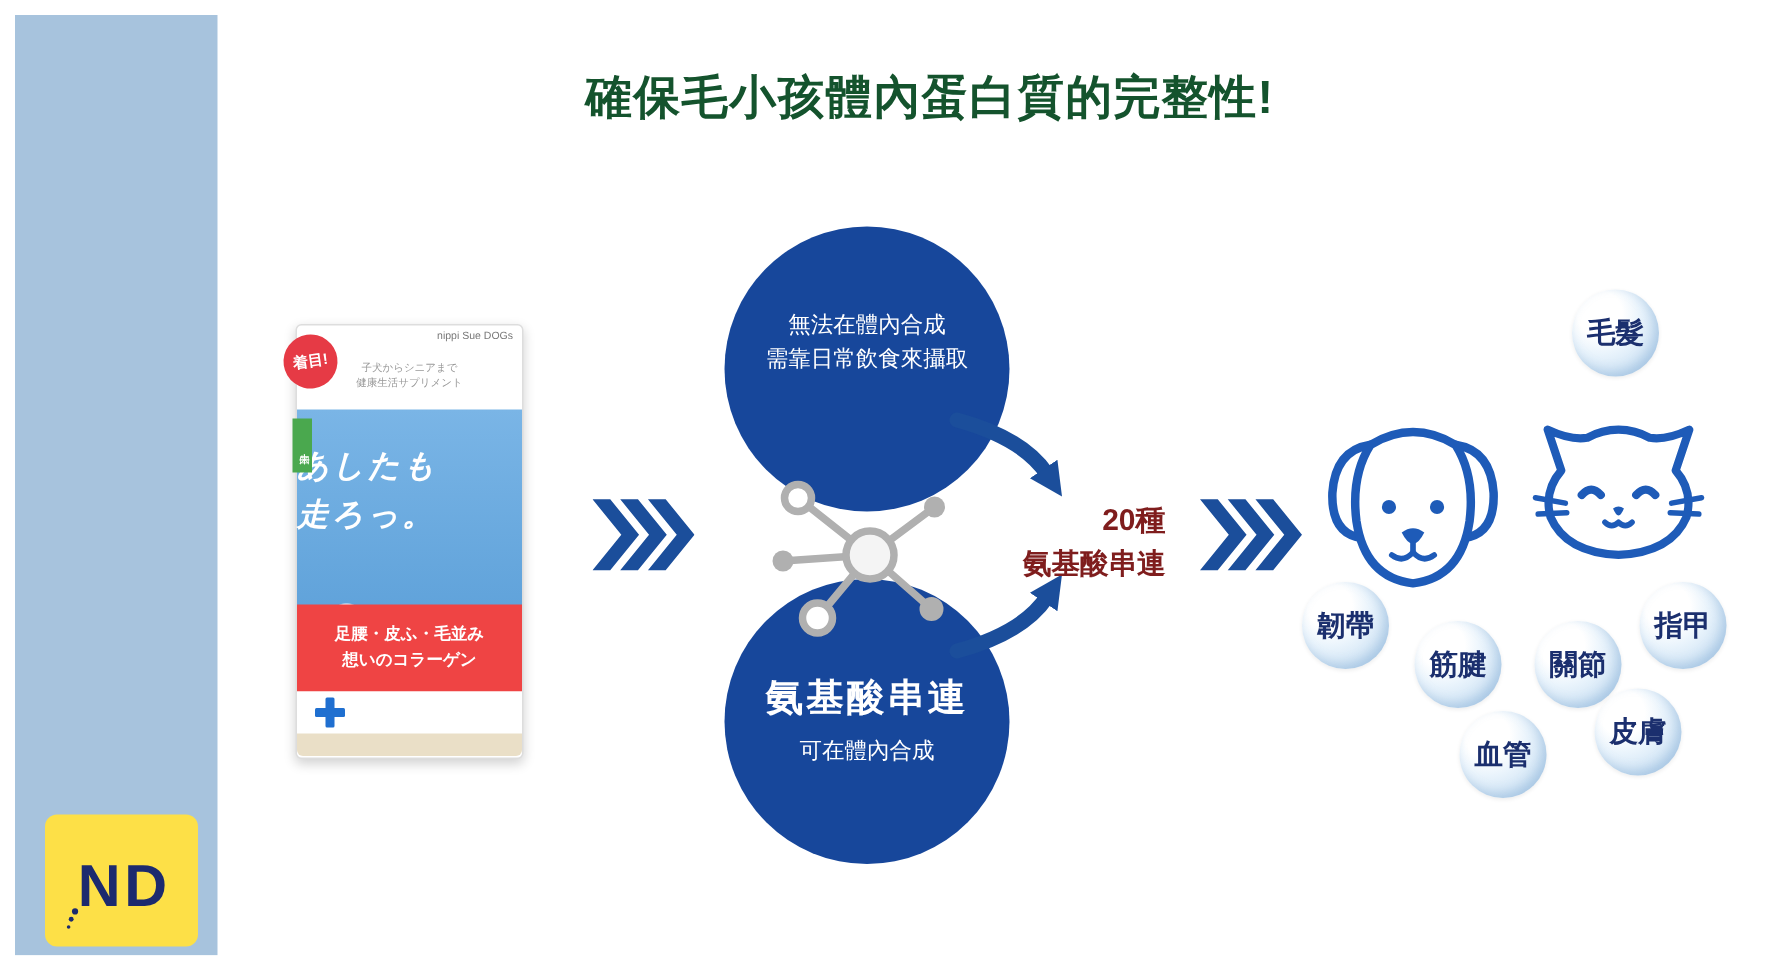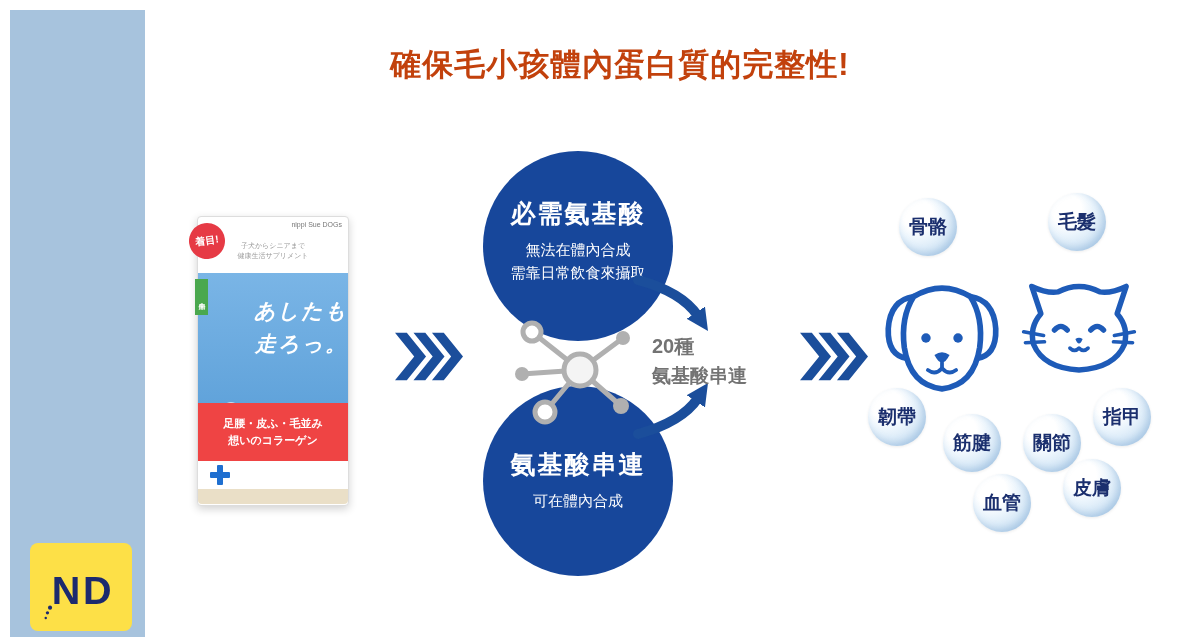--- a/index.html
+++ b/index.html
@@ -2,39 +2,39 @@
 <html><head>
 <meta charset="utf-8">
 <style>
   html,body{margin:0;padding:0;background:#ffffff;}
   body{width:1179px;height:637px;font-family:"Liberation Sans",sans-serif;}
   .stage{position:relative;width:1179px;height:637px;background:#ffffff;overflow:hidden;}
 
   .left-bar{position:absolute;left:10px;top:10px;width:135px;height:627px;background:#a7c3dd;}
 
   .title{position:absolute;left:300px;top:44px;width:640px;text-align:center;
-         font-size:31px;font-weight:bold;color:#c2410c;letter-spacing:1px;}
+         font-size:31px;font-weight:bold;color:#14532d;letter-spacing:1px;}
 
   
   .product{position:absolute;left:197px;top:216px;width:150px;height:288px;background:#fff;
            border:1px solid #ddd;border-radius:4px;box-shadow:0 3px 8px rgba(0,0,0,.18);}
   .p-brand{position:absolute;top:4px;right:6px;font-size:7px;color:#777;}
   .p-tagline{position:absolute;top:24px;left:0;right:0;text-align:center;font-size:7px;color:#999;line-height:1.4;}
   .p-badge{position:absolute;top:6px;left:-9px;width:36px;height:36px;border-radius:50%;background:#e63a45;
            color:#fff;font-size:10px;font-weight:bold;display:flex;align-items:center;justify-content:center;
            z-index:3;transform:rotate(-8deg);}
   .p-sidetab{position:absolute;top:62px;left:-3px;width:13px;height:36px;background:#4aa84e;color:#fff;
              font-size:7px;writing-mode:vertical-rl;display:flex;align-items:center;justify-content:center;z-index:3;}
   .p-sky{position:absolute;top:56px;left:0;right:0;height:160px;
          background:
            radial-gradient(circle at 22% 88%, rgba(255,255,255,.85) 0 11px, rgba(255,255,255,0) 12px),
            radial-gradient(circle at 72% 92%, rgba(255,255,255,.75) 0 9px, rgba(255,255,255,0) 10px),
            radial-gradient(circle at 50% 96%, rgba(255,255,255,.6) 0 8px, rgba(255,255,255,0) 9px),
            linear-gradient(#7ab5e6,#5b9fd8);
-         color:#fff;text-align:right;}
+         color:#fff;text-align:left;}
   .p-copy{padding-top:22px;font-size:21px;line-height:1.55;font-style:italic;font-weight:bold;letter-spacing:2px;}
   .p-band{position:absolute;top:186px;left:0;right:0;height:58px;background:#ef4444;color:#fff;text-align:center;
           font-weight:bold;font-size:11px;line-height:1.55;padding-top:12px;box-sizing:border-box;}
   .p-bottom{position:absolute;top:244px;left:0;right:0;height:28px;background:#fff;}
   .p-cross{position:absolute;left:12px;top:248px;width:20px;height:20px;}
   .p-cross::before{content:"";position:absolute;left:7px;top:0;width:6px;height:20px;background:#1f6fd0;border-radius:1px;}
   .p-cross::after{content:"";position:absolute;left:0;top:7px;width:20px;height:6px;background:#1f6fd0;border-radius:1px;}
   .p-powder{position:absolute;top:272px;left:0;right:0;height:15px;background:#eadfc7;border-radius:0 0 4px 4px;}
 
   
@@ -46,21 +46,21 @@
   .c-desc{display:block;font-size:15px;line-height:1.55;}
   .circle.essential{left:483px;top:151px;padding-top:46px;}
   .circle.essential .c-desc{margin-top:8px;}
   .circle.nonessential{left:483px;top:386px;padding-top:62px;}
   .circle.nonessential .c-desc{margin-top:8px;}
 
   .molecule{position:absolute;left:505px;top:312px;width:140px;height:116px;z-index:4;}
 
   .link-arrows{position:absolute;left:608px;top:262px;width:130px;height:190px;z-index:2;pointer-events:none;}
 
-  .chain-label{position:absolute;left:652px;top:333px;width:125px;text-align:left;color:#737373;
+  .chain-label{position:absolute;left:652px;top:333px;width:125px;text-align:right;color:#7f1d1d;
                font-weight:bold;z-index:5;}
   .chain-line1{display:block;font-size:20px;}
   .chain-line2{display:block;font-size:19px;margin-top:3px;}
 
   
   .pet{position:absolute;}
   .bubble{position:absolute;width:58px;height:58px;border-radius:50%;display:flex;align-items:center;
           justify-content:center;font-weight:bold;font-size:19px;color:#1b2f6e;z-index:6;
           background:radial-gradient(circle at 32% 28%, #ffffff 0%, #ffffff 26%, #eaf4fc 46%, #cde2f4 76%, #bcd6ec 100%);
           box-shadow:inset -3px -3px 7px rgba(110,155,200,.35), 0 1px 3px rgba(0,0,0,.08);}
@@ -104,21 +104,20 @@
 
   <svg class="chevrons" style="left:395px;top:328px" viewBox="0 0 92 64">
     <g fill="#1b4e9b">
       <polygon points="0,0 16,0 42,32 16,64 0,64 26,32"></polygon>
       <polygon points="25,0 41,0 67,32 41,64 25,64 51,32"></polygon>
       <polygon points="50,0 66,0 92,32 66,64 50,64 76,32"></polygon>
     </g>
   </svg>
 
   <div class="circle essential">
-    <span class="c-title">必需氨基酸</span>
     <span class="c-desc">
       <span>無法在體內合成</span><br>
       <span>需靠日常飲食來攝取</span>
     </span>
   </div>
 
   <div class="circle nonessential">
     <span class="c-title">氨基酸串連</span>
     <span class="c-desc">可在體內合成</span>
   </div>
@@ -180,21 +179,20 @@
       <path d="M23 36 L13 6 Q30 14 42 12 Q53 6 65 6 Q77 6 88 12 Q100 14 117 6 L107 36 Q120 51 115 70 Q104 96 65 98 Q26 96 15 70 Q10 51 23 36 Z" fill="#ffffff"></path>
       <path d="M38 54 Q45 46 52 54"></path>
       <path d="M78 54 Q85 46 92 54"></path>
       <path d="M61 64 Q65 61 69 64 Q67 69 65 69 Q63 69 61 64 Z" fill="#1e5bb8" stroke="none"></path>
       <path d="M55 74 Q60 79 65 74 Q70 79 75 74" stroke-width="4"></path>
       <path d="M4 56 L26 60 M6 68 L27 67" stroke-width="4"></path>
       <path d="M126 56 L104 60 M124 68 L103 67" stroke-width="4"></path>
     </g>
   </svg>
 
-  <div class="bubble" style="left:899px;top:198px">骨骼</div>
   <div class="bubble" style="left:1048px;top:193px">毛髮</div>
   <div class="bubble" style="left:868px;top:388px">韌帶</div>
   <div class="bubble" style="left:943px;top:414px">筋腱</div>
   <div class="bubble" style="left:1023px;top:414px">關節</div>
   <div class="bubble" style="left:1093px;top:388px">指甲</div>
   <div class="bubble" style="left:973px;top:474px">血管</div>
   <div class="bubble" style="left:1063px;top:459px">皮膚</div>
 
   <div class="logo-box">
     <svg viewBox="0 0 100 80">

